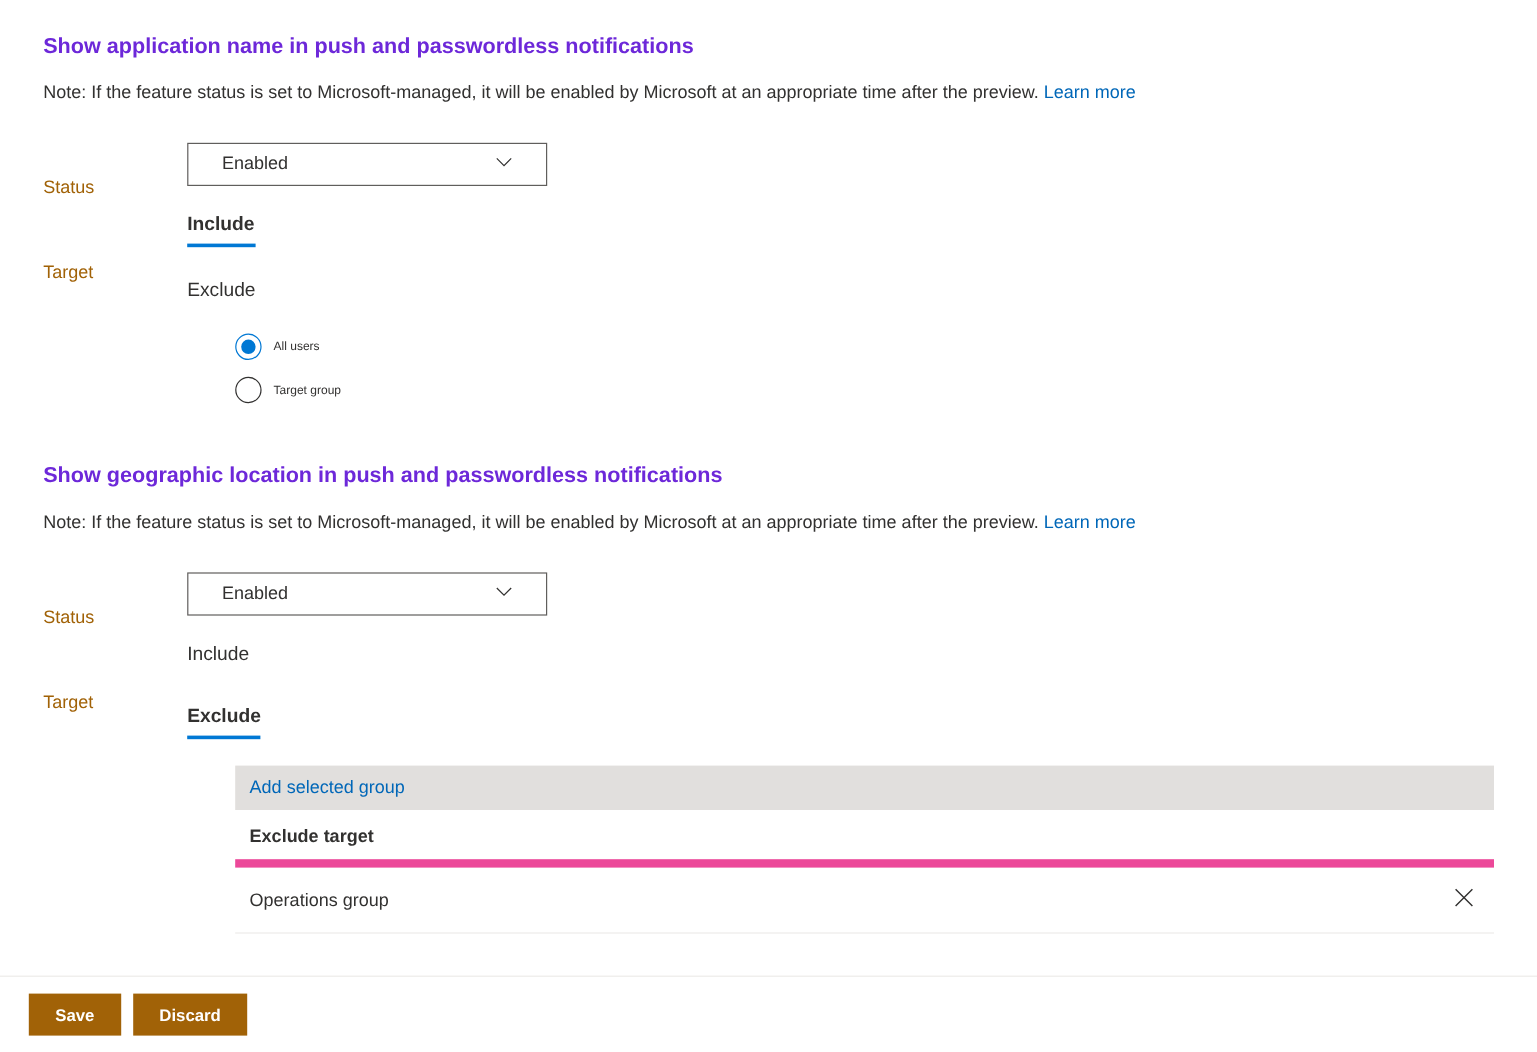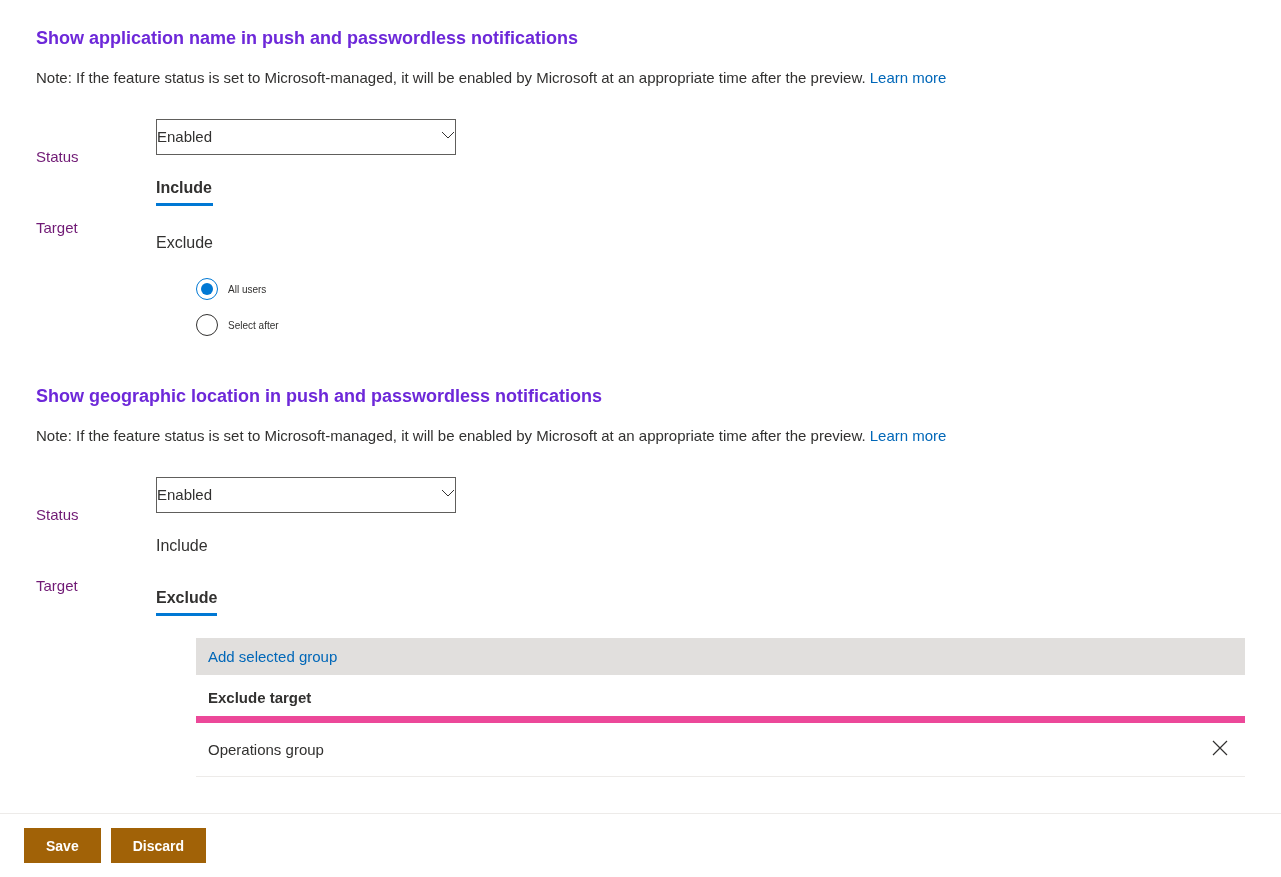--- a/index.html
+++ b/index.html
@@ -32,31 +32,31 @@
       cursor: pointer;
     }
     .field-row {
       display: flex;
       align-items: center;
       margin-bottom: 14px;
     }
     .field-label {
       width: 120px;
       font-size: 15px;
-      color: #701a75;
+      color: #a16207;
       margin-top: 40px;
     }
     .dropdown {
       width: 300px;
       height: 36px;
       border: 1px solid #605e5c;
       display: flex;
       align-items: center;
       justify-content: space-between;
-      padding: 0 0;
+      padding: 0 28px;
       cursor: pointer;
       background: #fff;
     }
     .dropdown-label { font-size: 15px; }
     .tabs {
       display: flex;
       gap: 28px;
       flex-direction: column;
     }
     .tab {
@@ -185,21 +185,21 @@
 
   <div class="radio-group">
     <div class="radio-row">
       <div class="radio-circle selected">
           <div class="radio-dot"></div>
         </div>
       <div class="radio-label">All users</div>
     </div>
     <div class="radio-row">
       <div class="radio-circle"></div>
-      <div class="radio-label">Select after</div>
+      <div class="radio-label">Target group</div>
     </div>
   </div>
 
   <div class="section2">
     <div class="section-title">Show geographic location in push and passwordless notifications</div>
 
     <div class="note-row">
       <span>Note: If the feature status is set to Microsoft-managed, it will be enabled by Microsoft at an appropriate time after the preview. </span><span class="learn-more">Learn more</span>
     </div>
 

